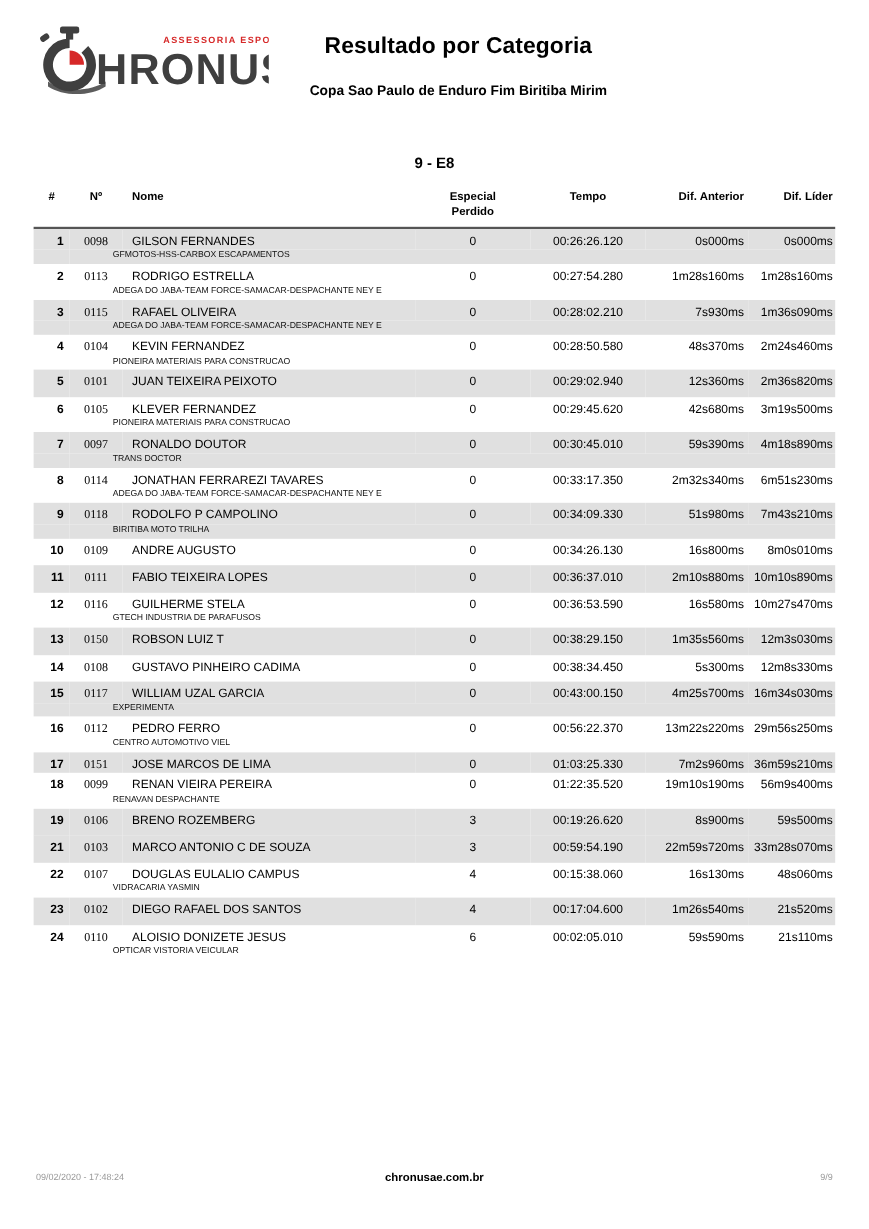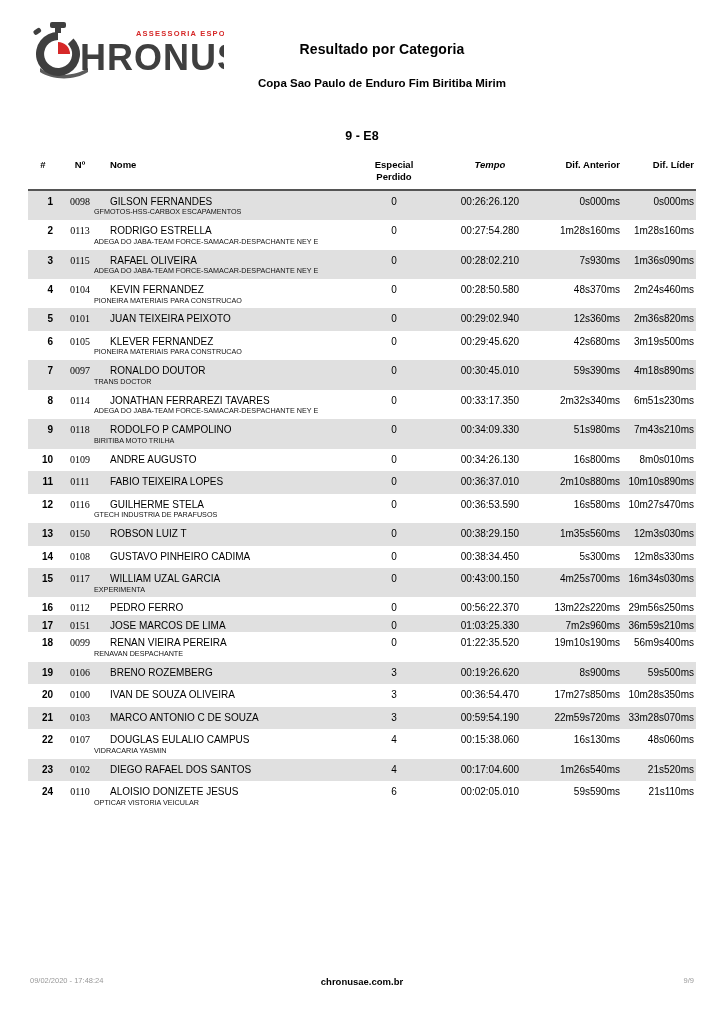--- a/index.html
+++ b/index.html
@@ -31,24 +31,24 @@
   .logo-svg { display: block; }
 
   .title-block {
     position: absolute;
     left: 232px;
     top: 28px;
     width: 300px;
     text-align: center;
   }
   .doc-title {
-    font-size: 14px;
+    font-size: 19px;
     font-weight: bold;
     letter-spacing: .1px;
-    margin: 13px;
+    margin: 0;
   }
   .doc-subtitle {
     font-size: 11.5px;
     font-weight: bold;
     margin: 20px 0 0 0;
   }
 
   
   .category-title {
     text-align: center;
@@ -78,21 +78,21 @@
     font-size: 9.5px;
     font-weight: bold;
     padding: 0 0 6px 0;
     vertical-align: top;
     line-height: 1.25;
   }
   th.h-pos   { text-align: center; }
   th.h-num   { text-align: center; }
   th.h-name  { text-align: left; padding-left: 8px; }
   th.h-esp   { text-align: center; }
-  th.h-tempo { text-align: center; font-style: italic; }
+  th.h-tempo { text-align: center; }
   th.h-anter { text-align: right; padding-right: 4px; }
   th.h-lider { text-align: right; padding-right: 2px; }
 
   .hdr-two-line span { display: block; }
 
   thead tr.rule-row td {
     padding: 0;
     height: 2px;
     background: #555555;
   }
@@ -404,20 +404,24 @@
         </tr>
         <tr class="row-main">
           <td class="d-pos">16</td>
           <td class="d-num">0112</td>
           <td class="d-name">PEDRO FERRO</td>
           <td class="d-esp">0</td>
           <td class="d-tempo">00:56:22.370</td>
           <td class="d-anter">13m22s220ms</td>
           <td class="d-lider">29m56s250ms</td>
         </tr>
+        <tr class="row-team">
+          <td></td>
+          <td class="d-team" colspan="6">CENTRO AUTOMOTIVO VIEL</td>
+        </tr>
         <tr class="row-main shaded">
           <td class="d-pos">17</td>
           <td class="d-num">0151</td>
           <td class="d-name">JOSE MARCOS DE LIMA</td>
           <td class="d-esp">0</td>
           <td class="d-tempo">01:03:25.330</td>
           <td class="d-anter">7m2s960ms</td>
           <td class="d-lider">36m59s210ms</td>
         </tr>
         <tr class="row-main">
@@ -435,29 +439,20 @@
         </tr>
         <tr class="row-main shaded nosub">
           <td class="d-pos">19</td>
           <td class="d-num">0106</td>
           <td class="d-name">BRENO ROZEMBERG</td>
           <td class="d-esp">3</td>
           <td class="d-tempo">00:19:26.620</td>
           <td class="d-anter">8s900ms</td>
           <td class="d-lider">59s500ms</td>
         </tr>
-        <tr class="row-main nosub">
-          <td class="d-pos">20</td>
-          <td class="d-num">0100</td>
-          <td class="d-name">IVAN DE SOUZA OLIVEIRA</td>
-          <td class="d-esp">3</td>
-          <td class="d-tempo">00:36:54.470</td>
-          <td class="d-anter">17m27s850ms</td>
-          <td class="d-lider">10m28s350ms</td>
-        </tr>
         <tr class="row-main shaded nosub">
           <td class="d-pos">21</td>
           <td class="d-num">0103</td>
           <td class="d-name">MARCO ANTONIO C DE SOUZA</td>
           <td class="d-esp">3</td>
           <td class="d-tempo">00:59:54.190</td>
           <td class="d-anter">22m59s720ms</td>
           <td class="d-lider">33m28s070ms</td>
         </tr>
         <tr class="row-main">

